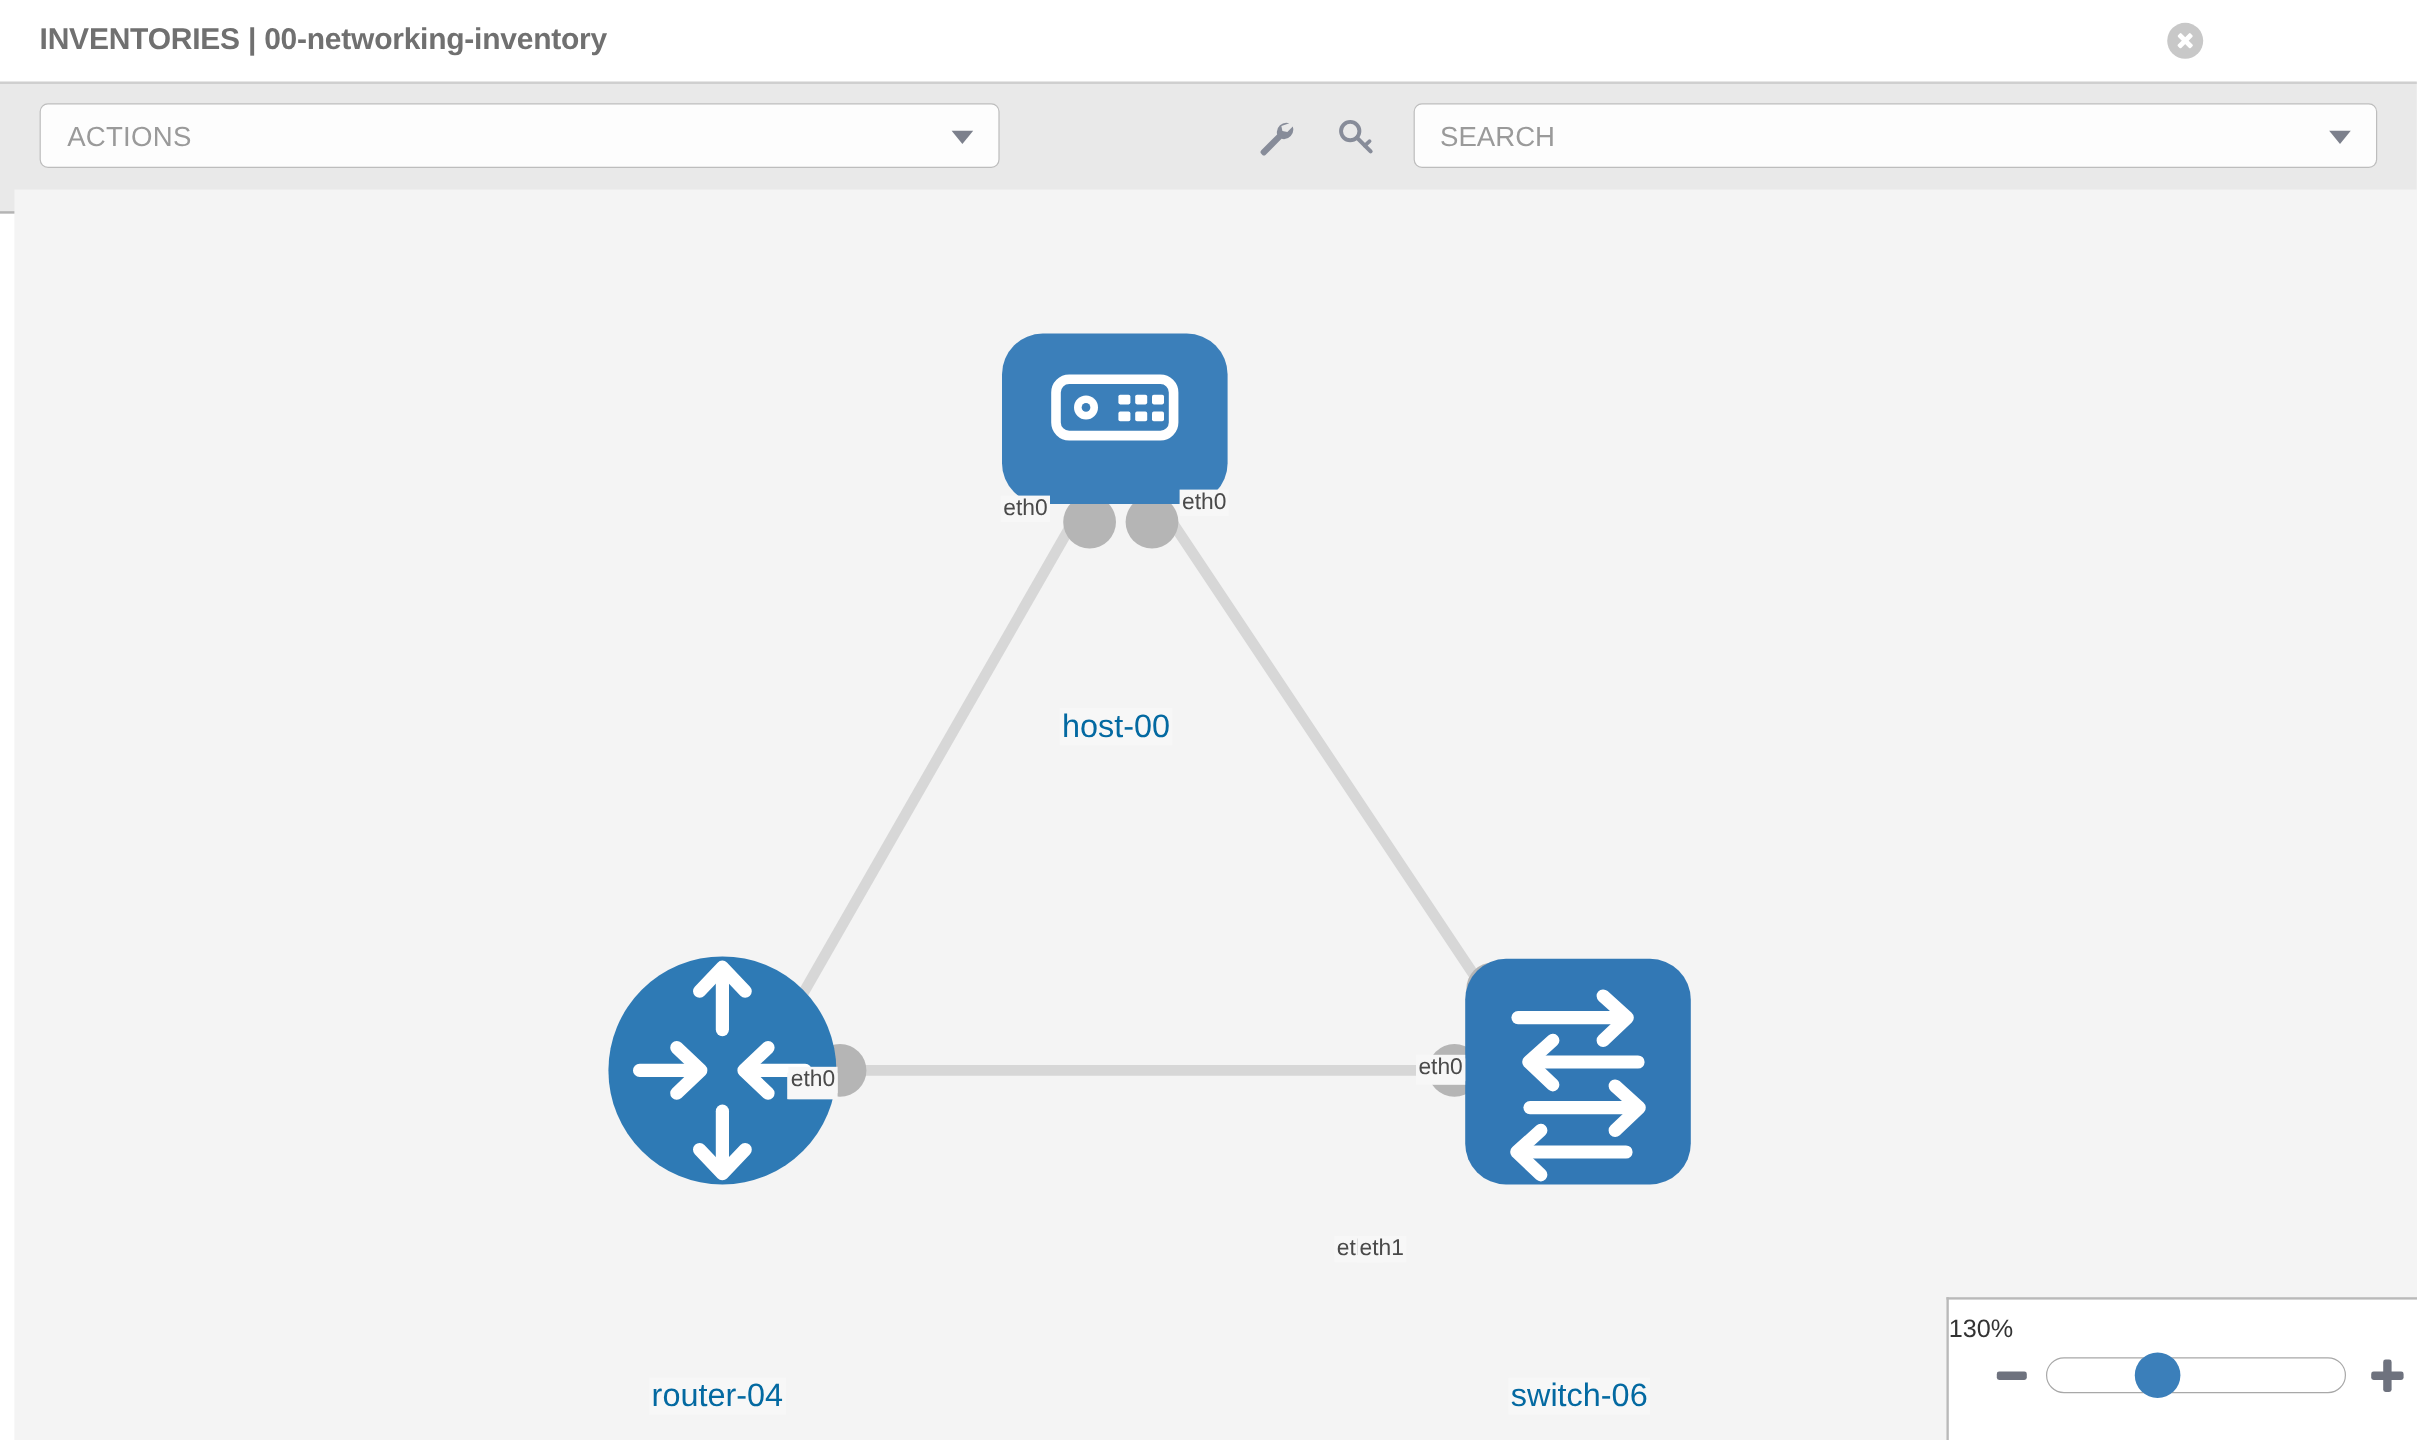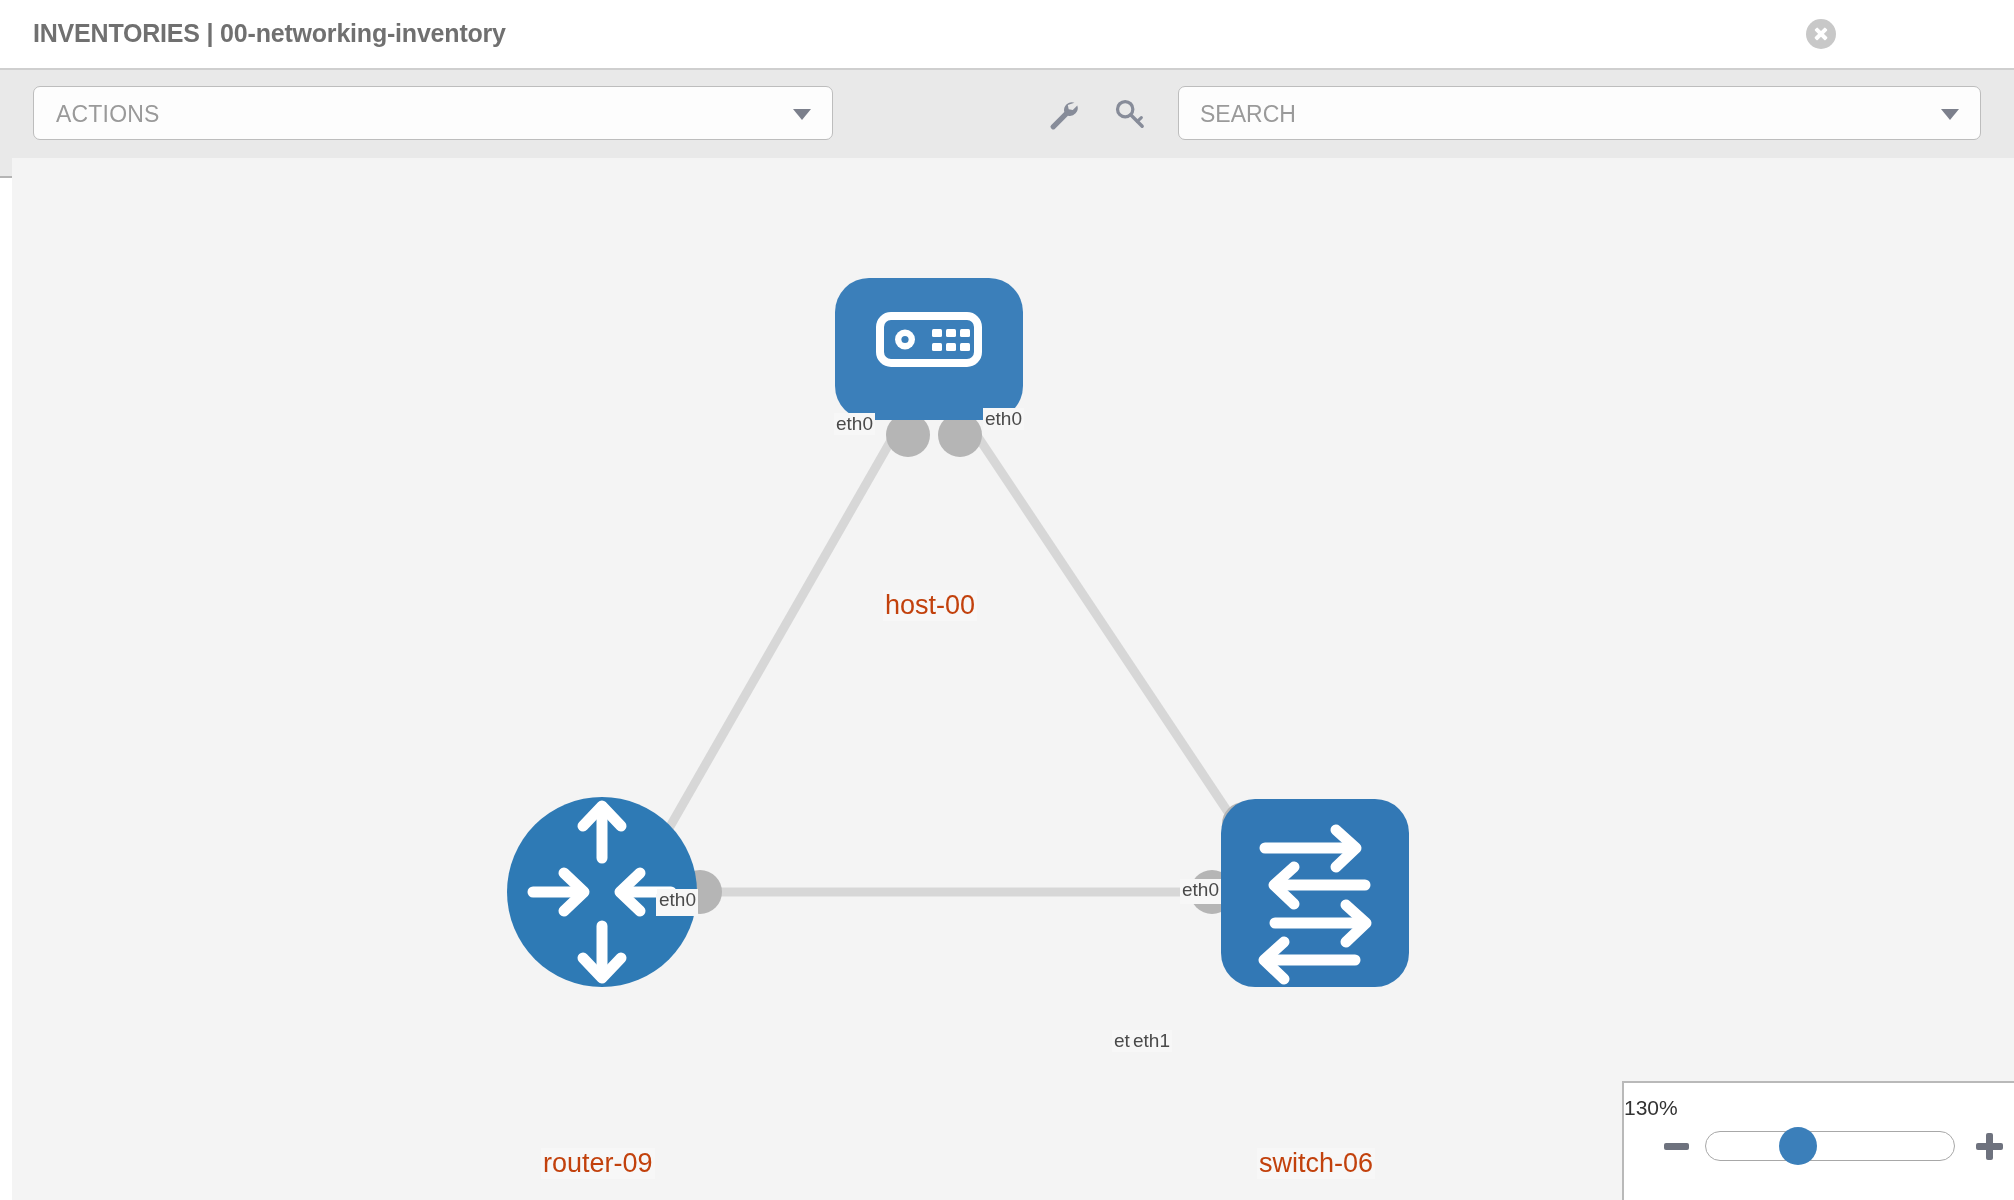--- a/index.html
+++ b/index.html
@@ -150,21 +150,21 @@
     position: absolute;
     left: 0; top: 0;
     width: 2014px;
     height: 1042px;
     display: block;
   }
 
   .node-label {
     position: absolute;
     font-size: 27px;
-    color: #c2410c;
+    color: #0369a1;
     background: #f7f7f7;
     white-space: nowrap;
     padding: 0 2px;
   }
   .iface-label {
     position: absolute;
     font-size: 19px;
     color: #4a4a4a;
     background: #f7f7f7;
     white-space: nowrap;
@@ -357,21 +357,21 @@
   <span class="iface-label" style="left:645px; top:736px; left:645px; top:736px;">eth0</span>
   <span class="iface-label" style="left:1100px; top:872px; z-index:2;">eth0</span>
   <span class="iface-label" style="left:1119px; top:872px; z-index:3;">eth1</span>
   <span class="iface-label" style="left:644px; top:736px;">eth0</span>
   <span class="iface-label" style="left:1168px; top:724px;">eth0</span>
 
   <span class="iface-label" style="left:645px; top:731px;">eth0</span>
   <span class="iface-label" style="left:1168px; top:721px;">eth0</span>
 
   <span class="node-label" style="left:871px; top:432px; z-index:5;">host-00</span>
-  <span class="node-label" style="left:529px; top:990px;">router-09</span>
+  <span class="node-label" style="left:529px; top:990px;">router-04</span>
   <span class="node-label" style="left:1245px; top:990px;">switch-06</span>
 </div>
 
 <div class="zoom-panel">
   <div class="zoom-value">130%</div>
   <div class="zoom-minus"></div>
   <div class="zoom-track"></div>
   <div class="zoom-handle"></div>
   <div class="zoom-plus"></div>
 </div>

